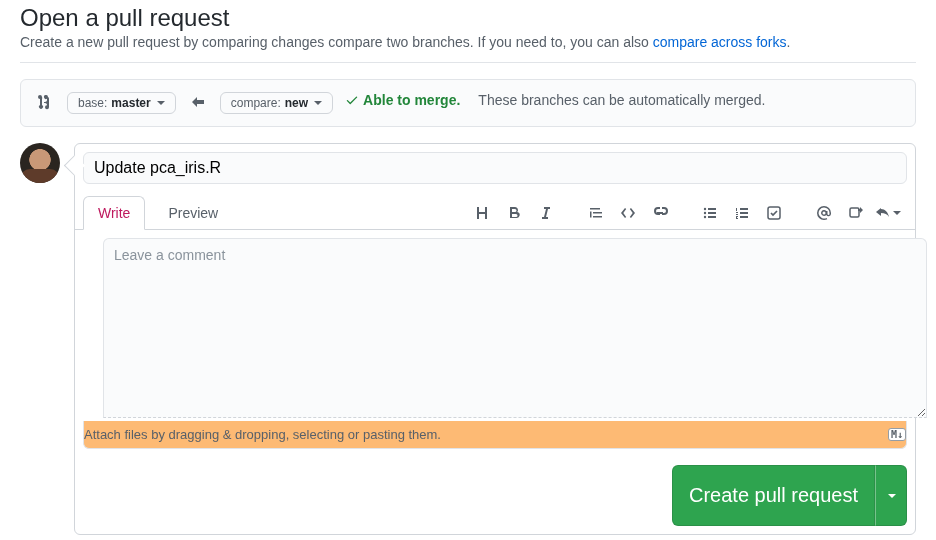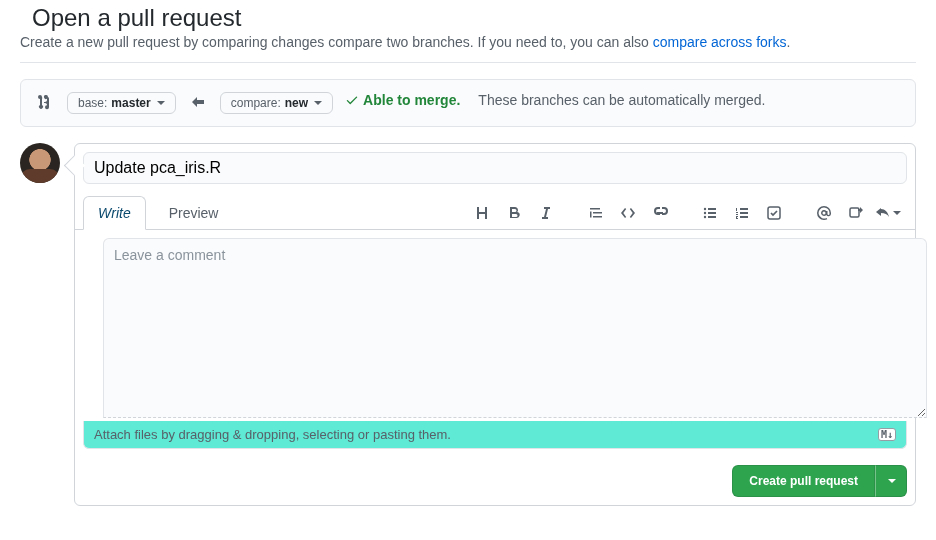--- a/index.html
+++ b/index.html
@@ -5,21 +5,21 @@
   * { box-sizing: border-box; }
   body {
     margin: 0;
     font-family: -apple-system, BlinkMacSystemFont, "Segoe UI", Helvetica, Arial, sans-serif;
     font-size: 14px;
     color: #24292e;
     background: #fff;
     width: 936px;
   }
   .page { padding: 0 20px 20px 20px; }
-  h1.title { font-size: 24px; font-weight: 400; margin: 4px 0 2px 12px; }
+  h1.title { font-size: 24px; font-weight: 400; margin: 4px 0 2px 0; }
   .subtitle { color: #586069; font-size: 14px; margin: 0 0 12px 0; }
   .subtitle a { color: #0366d6; text-decoration: none; }
   .hr { border: none; border-top: 1px solid #e1e4e8; margin: 0 0 16px 0; }
 
   .range-box {
     border: 1px solid #e1e4e8;
     border-radius: 6px;
     background: #fafbfc;
     padding: 12px 14px;
     display: flex;
@@ -61,49 +61,49 @@
     display: flex; justify-content: space-between; align-items: flex-end;
     padding: 0 8px; margin-top: 4px;
   }
   .tabs { display: flex; gap: 8px; }
   .tab {
     padding: 8px 14px; font-size: 14px; color: #586069; cursor: pointer;
     border: 1px solid transparent; border-top-left-radius: 6px; border-top-right-radius: 6px;
     position: relative;
   }
   .tab.active {
-    color: #0c4a6e; background: #fff;
-    border-color: #d1d5da; border-bottom-color: #fff; z-index: 2; font-style: italic;
+    color: #be185d; background: #fff;
+    border-color: #d1d5da; border-bottom-color: #fff; z-index: 2;
   }
   .toolbar { display: flex; gap: 6px; padding-bottom: 4px; padding-right: 6px; }
   .tool {
     width: 26px; height: 26px; display: flex; align-items: center; justify-content: center;
     color: #586069; cursor: pointer; border-radius: 4px;
   }
   .tool-sep { width: 12px; }
   .body-wrap { border-top: 1px solid #d1d5da; margin-top: -1px; padding: 8px; }
   .body-area {
     width: 100%; min-height: 180px; resize: vertical;
     border: 1px solid #e1e4e8; border-bottom: 1px dashed #d1d5da;
     border-top-left-radius: 6px; border-top-right-radius: 6px;
     background: #fafbfc; padding: 8px 10px; font-family: inherit; font-size: 14px; margin-left: 20px;
   }
   .body-area::placeholder { color: #8a939c; }
   .attach-bar {
     border: 1px solid #e1e4e8; border-top: none;
     border-bottom-left-radius: 6px; border-bottom-right-radius: 6px;
-    background: #5eead4; padding: 6px 10px; font-size: 13px; color: #586069;
+    background: #fdba74; padding: 6px 0; font-size: 13px; color: #586069;
     display: flex; justify-content: space-between; align-items: center;
   }
   .md-badge { font-family: monospace; font-size: 10px; font-weight: 700; border: 1px solid #959da5; border-radius: 3px; padding: 0 2px; color: #586069; background: #fff; }
 
   .actions { display: flex; justify-content: flex-end; padding: 8px; gap: 0; }
   .btn-primary {
     background: #2ea44f; color: #fff; border: 1px solid rgba(27,31,35,0.15);
-    padding: 8px 16px; font-size: 12px; font-weight: 700; border-radius: 6px 0 0 6px;
+    padding: 18px 16px; font-size: 20px; font-weight: 400; border-radius: 6px 0 0 6px;
     cursor: pointer;
   }
   .btn-primary-drop {
     background: #2ea44f; color: #fff; border: 1px solid rgba(27,31,35,0.15);
     border-left-color: rgba(255,255,255,0.35);
     padding: 6px 10px; border-radius: 0 6px 6px 0; cursor: pointer;
     display: flex; align-items: center; justify-content: center;
   }
   .btn-primary-drop .caret { border-top-color: #fff; }
   svg { display: block; }

